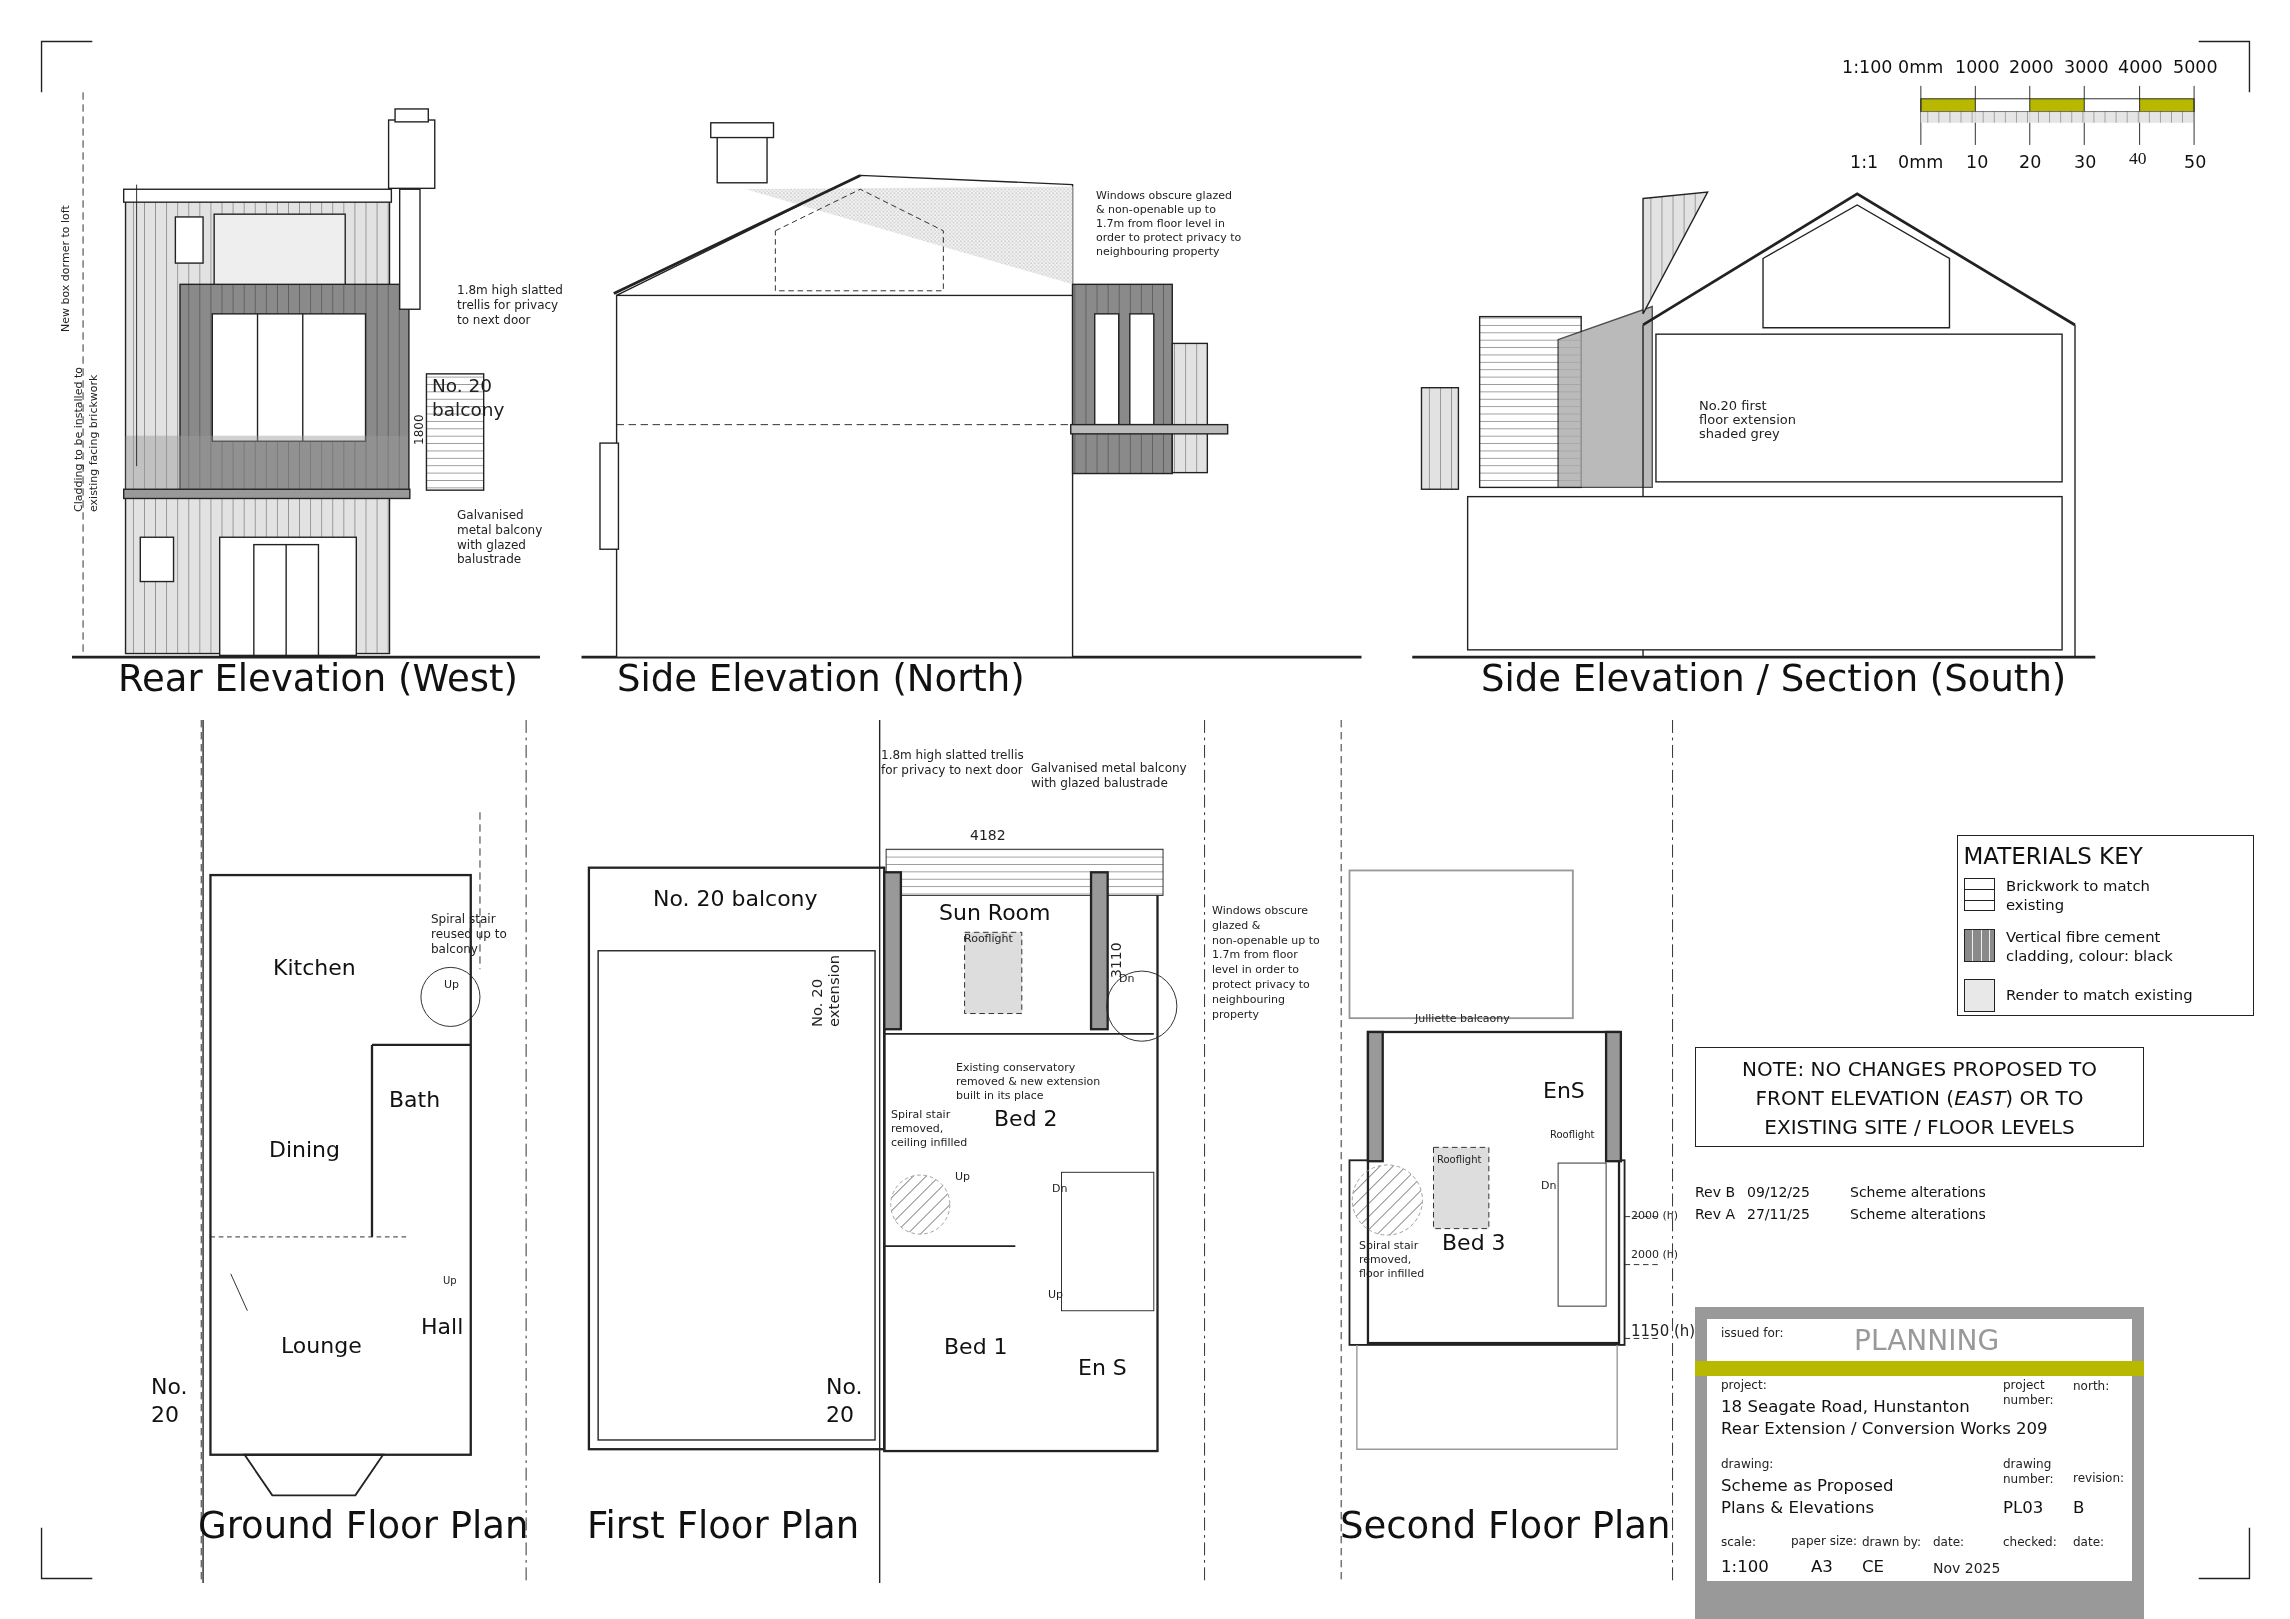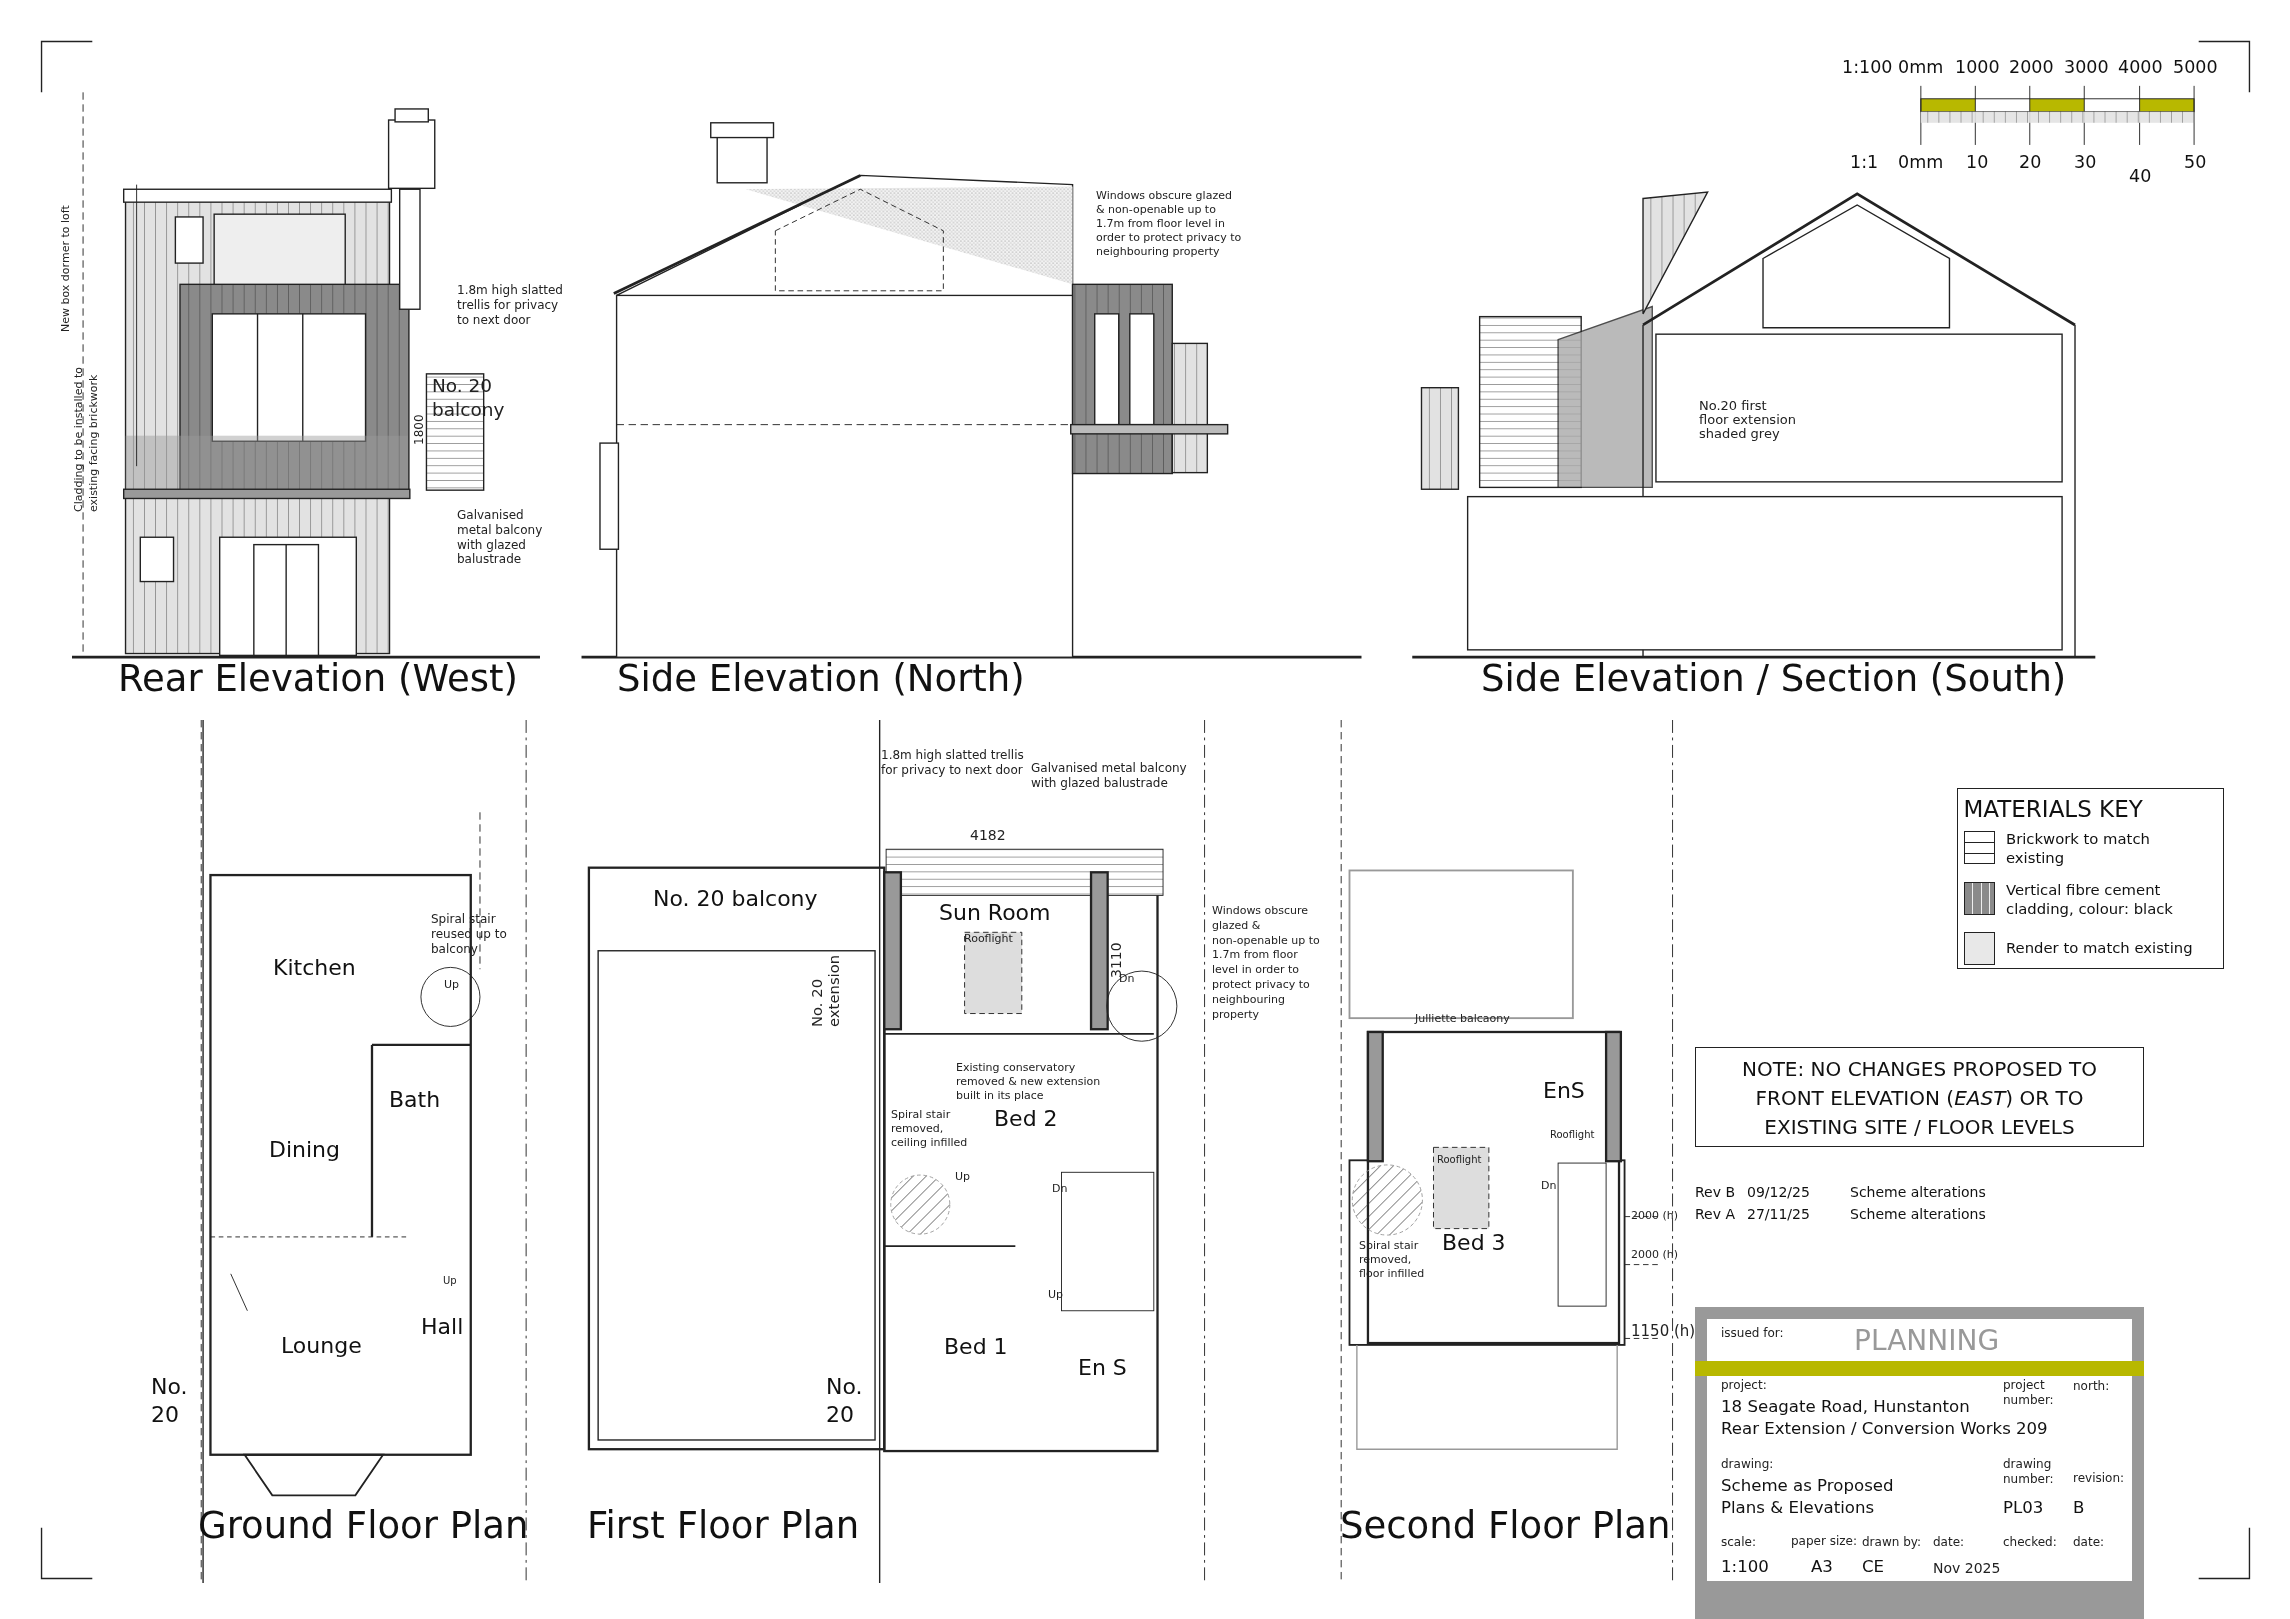--- a/index.html
+++ b/index.html
@@ -3,21 +3,21 @@
 <meta charset="utf-8">
 <style>
   html,body{margin:0;padding:0;background:#fff;}
   body{width:2291px;height:1620px;position:relative;overflow:hidden;font-family:"DejaVu Sans",sans-serif;color:#111;}
   svg{position:absolute;left:0;top:0;}
   .title{position:absolute;font-size:37px;white-space:nowrap;color:#111;}
   .note{position:absolute;font-size:12px;line-height:14.8px;color:#222;white-space:pre;}
   .room{position:absolute;font-size:22px;white-space:nowrap;color:#111;}
   .small{position:absolute;font-size:13px;white-space:nowrap;color:#222;}
   .scale-txt{position:absolute;font-size:17.5px;white-space:nowrap;}
-  .mkey{position:absolute;left:1957px;top:788px;width:267px;height:181px;border:1.8px solid #222;box-sizing:border-box;}
+  .mkey{position:absolute;left:1957px;top:835px;width:297px;height:181px;border:1.8px solid #222;box-sizing:border-box;}
   .mkey .h{position:absolute;left:5.5px;top:7.4px;font-size:23px;}
   .mkey .sw{position:absolute;left:5.5px;width:31px;height:33px;border:1.4px solid #222;box-sizing:border-box;}
   .mkey .lbl{position:absolute;left:48px;font-size:14.8px;line-height:18.5px;}
   .notebox{position:absolute;left:1695px;top:1047px;width:449px;height:100px;border:1.8px solid #222;box-sizing:border-box;text-align:center;font-size:20px;line-height:29px;padding-top:7.4px;}
   .rev{position:absolute;font-size:14px;white-space:nowrap;}
   .tblock{position:absolute;left:1695px;top:1307px;width:449px;height:316px;background:#999;}
   .tblock .inner{position:absolute;left:12px;top:12px;width:425px;height:262px;background:#fff;}
   .tblock .band{position:absolute;left:0;top:54px;width:449px;height:14.8px;background:#b8b800;}
   .tl{position:absolute;font-size:12px;white-space:nowrap;color:#222;}
   .tv{position:absolute;font-size:16.6px;white-space:nowrap;color:#111;}
@@ -183,21 +183,21 @@
   <span class="scale-txt" style="left:1955px;top:57px;">1000</span>
   <span class="scale-txt" style="left:2009px;top:57px;">2000</span>
   <span class="scale-txt" style="left:2064px;top:57px;">3000</span>
   <span class="scale-txt" style="left:2118px;top:57px;">4000</span>
   <span class="scale-txt" style="left:2173px;top:57px;">5000</span>
   <span class="scale-txt" style="left:1850px;top:152px;">1:1</span>
   <span class="scale-txt" style="left:1898px;top:152px;">0mm</span>
   <span class="scale-txt" style="left:1966px;top:152px;">10</span>
   <span class="scale-txt" style="left:2019px;top:152px;">20</span>
   <span class="scale-txt" style="left:2074px;top:152px;">30</span>
-  <span class="scale-txt" style="left:2129px;top:166px;">40</span>
+  <span class="scale-txt" style="left:2129px;top:148px;font-family:Liberation Serif, serif;">40</span>
   <span class="scale-txt" style="left:2184px;top:152px;">50</span>
 </div>
 
 <div class="title" style="left:118px;top:657px;">Rear Elevation (West)</div>
 <div class="title" style="left:617px;top:657px;">Side Elevation (North)</div>
 <div class="title" style="left:1481px;top:657px;">Side Elevation / Section (South)</div>
 
 <div class="note" style="left:59px;top:212px;font-size:11px;transform:rotate(-90deg);transform-origin:left top;top:332px;">New box dormer to loft</div>
 <div class="note" style="left:72px;top:512px;font-size:11px;transform:rotate(-90deg);transform-origin:left top;">Cladding to be installed to
 existing facing brickwork</div>

